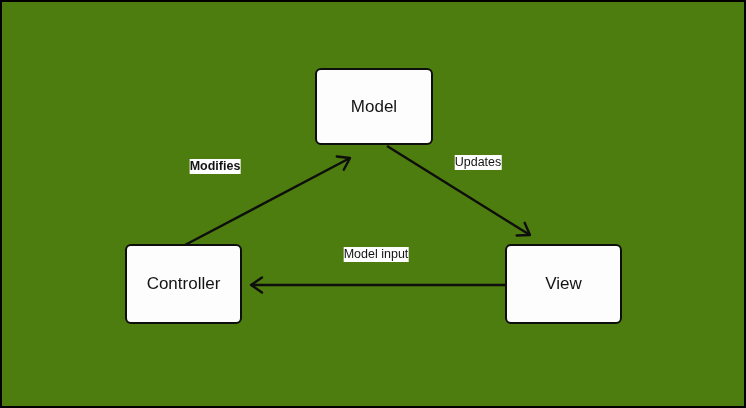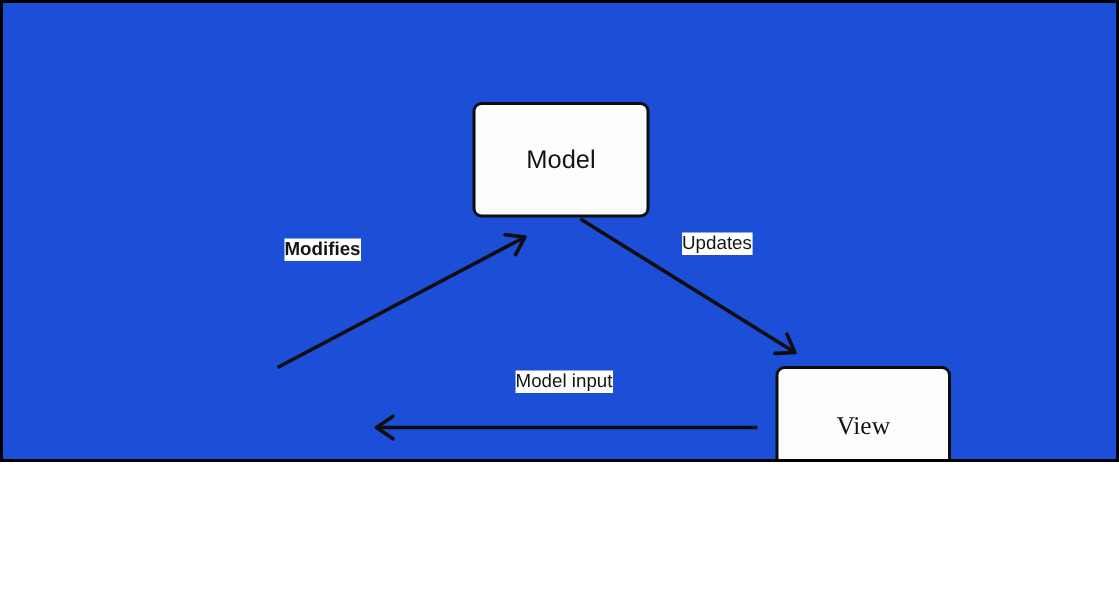--- a/index.html
+++ b/index.html
@@ -1,21 +1,21 @@
 <!DOCTYPE html>
 <html><head>
 <meta charset="utf-8">
 <style>
   * { margin: 0; padding: 0; box-sizing: border-box; }
   html, body { background: #ffffff; }
   .canvas {
     position: relative;
     width: 746px;
-    height: 308px;
-    background: #1d4ed8;
+    height: 408px;
+    background: #4d7c0f;
     border: 2px solid #000000;
     overflow: hidden;
     font-family: "Liberation Sans", "DejaVu Sans", sans-serif;
     color: #111111;
   }
   .arrow-layer {
     position: absolute;
     left: 0; top: 0;
     width: 746px; height: 408px;
     pointer-events: none;
@@ -26,21 +26,21 @@
     align-items: center;
     justify-content: center;
     background: #fdfdfd;
     border: 2.5px solid #0e0e0e;
     border-radius: 6px;
     font-size: 17px;
     color: #141414;
   }
   .node-model      { left: 313px; top: 66px;  width: 118px; height: 77px; }
   .node-controller { left: 123px; top: 242px; width: 117px; height: 80px; }
-  .node-view       { left: 515px; top: 242px; width: 117px; height: 80px; font-family: Liberation Serif, serif; }
+  .node-view       { left: 503px; top: 242px; width: 117px; height: 80px; }
   .edge-label {
     position: absolute;
     transform: translateX(-50%);
     font-size: 12.5px;
     color: #141414;
     white-space: nowrap;
     background: #ffffff;
     line-height: 1.2;
   }
   .label-modifies   { left: 213px; top: 157px; font-weight: bold; }
@@ -60,20 +60,23 @@
     </defs>
     <line x1="183" y1="243" x2="348" y2="156" stroke="#0e0e0e" stroke-width="2.4" marker-end="url(#arrowhead)"></line>
     <line x1="385" y1="144" x2="528" y2="233" stroke="#0e0e0e" stroke-width="2.4" marker-end="url(#arrowhead)"></line>
     <line x1="503" y1="283" x2="249" y2="283" stroke="#0e0e0e" stroke-width="2.4" marker-end="url(#arrowhead)"></line>
   </svg>
 
   <div class="node node-model">
     <span>Model</span>
   </div>
 
+  <div class="node node-controller">
+    <span>Controller</span>
+  </div>
 
   <div class="node node-view">
     <span>View</span>
   </div>
 
   <span class="edge-label label-modifies">Modifies</span>
 
   <span class="edge-label label-updates">Updates</span>
 
   <span class="edge-label label-user-input">Model input</span>

